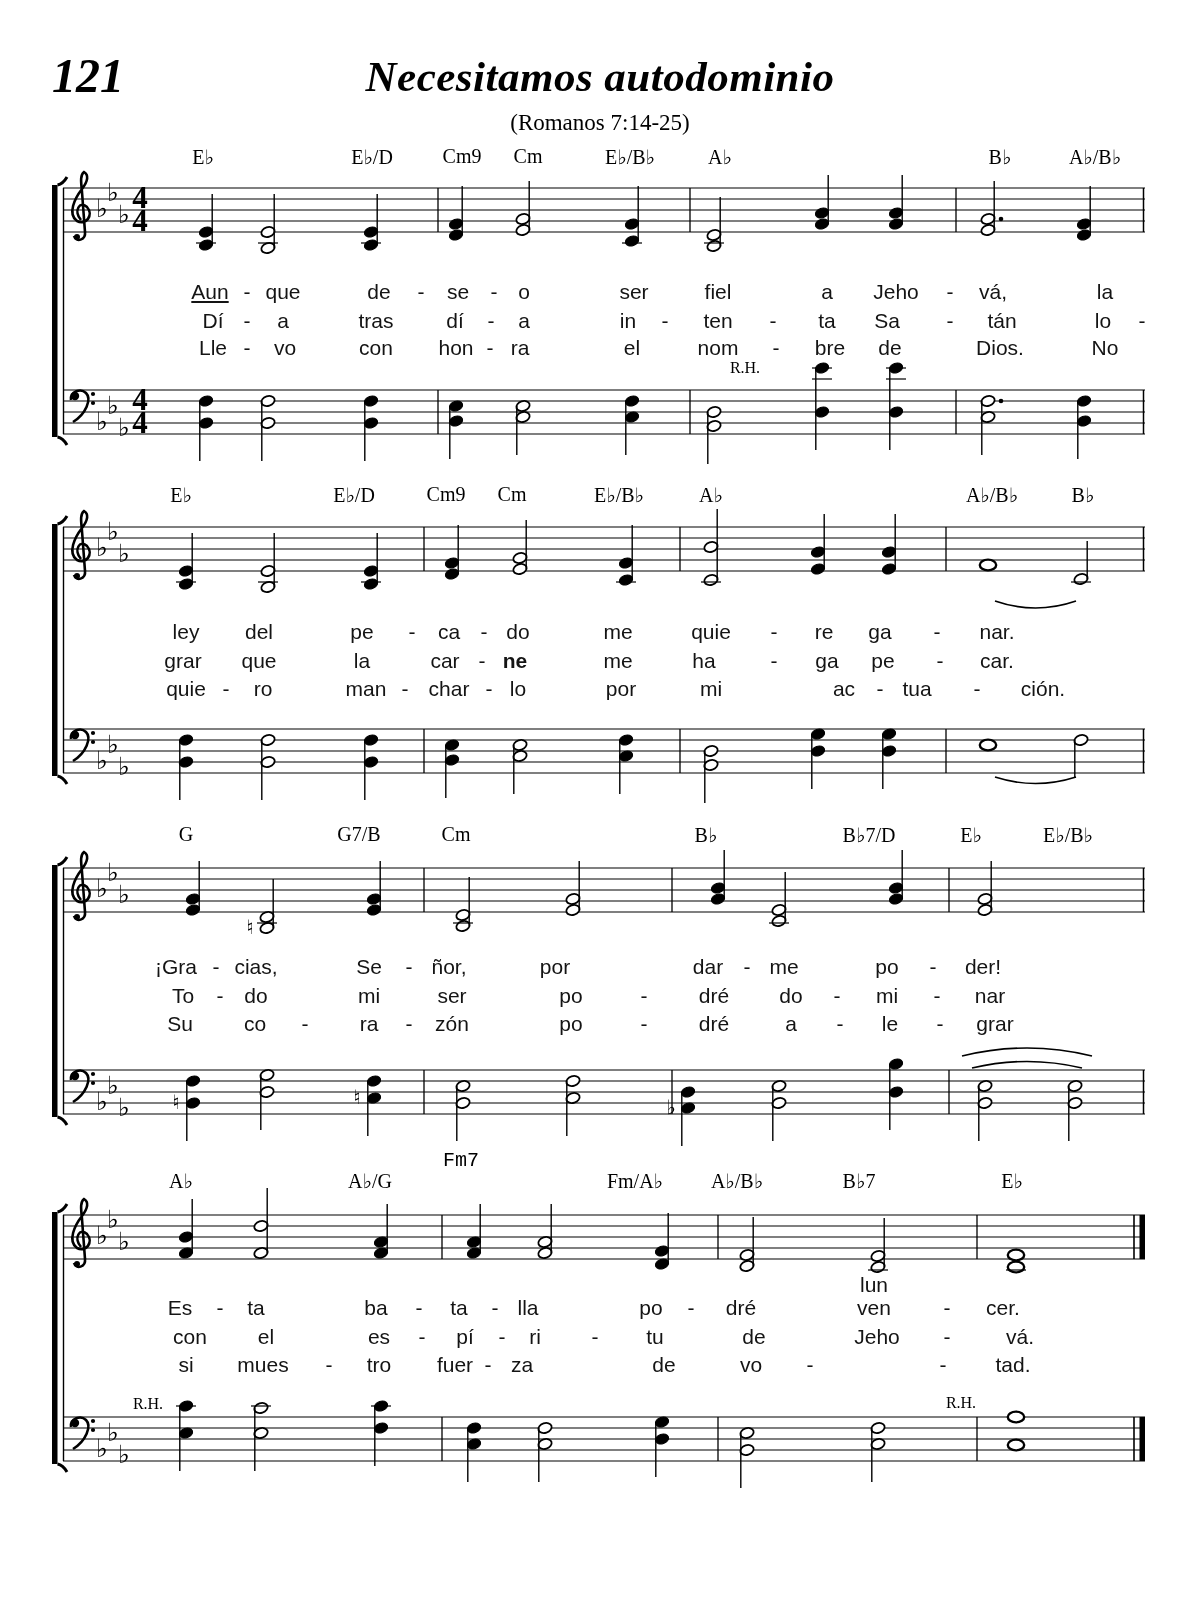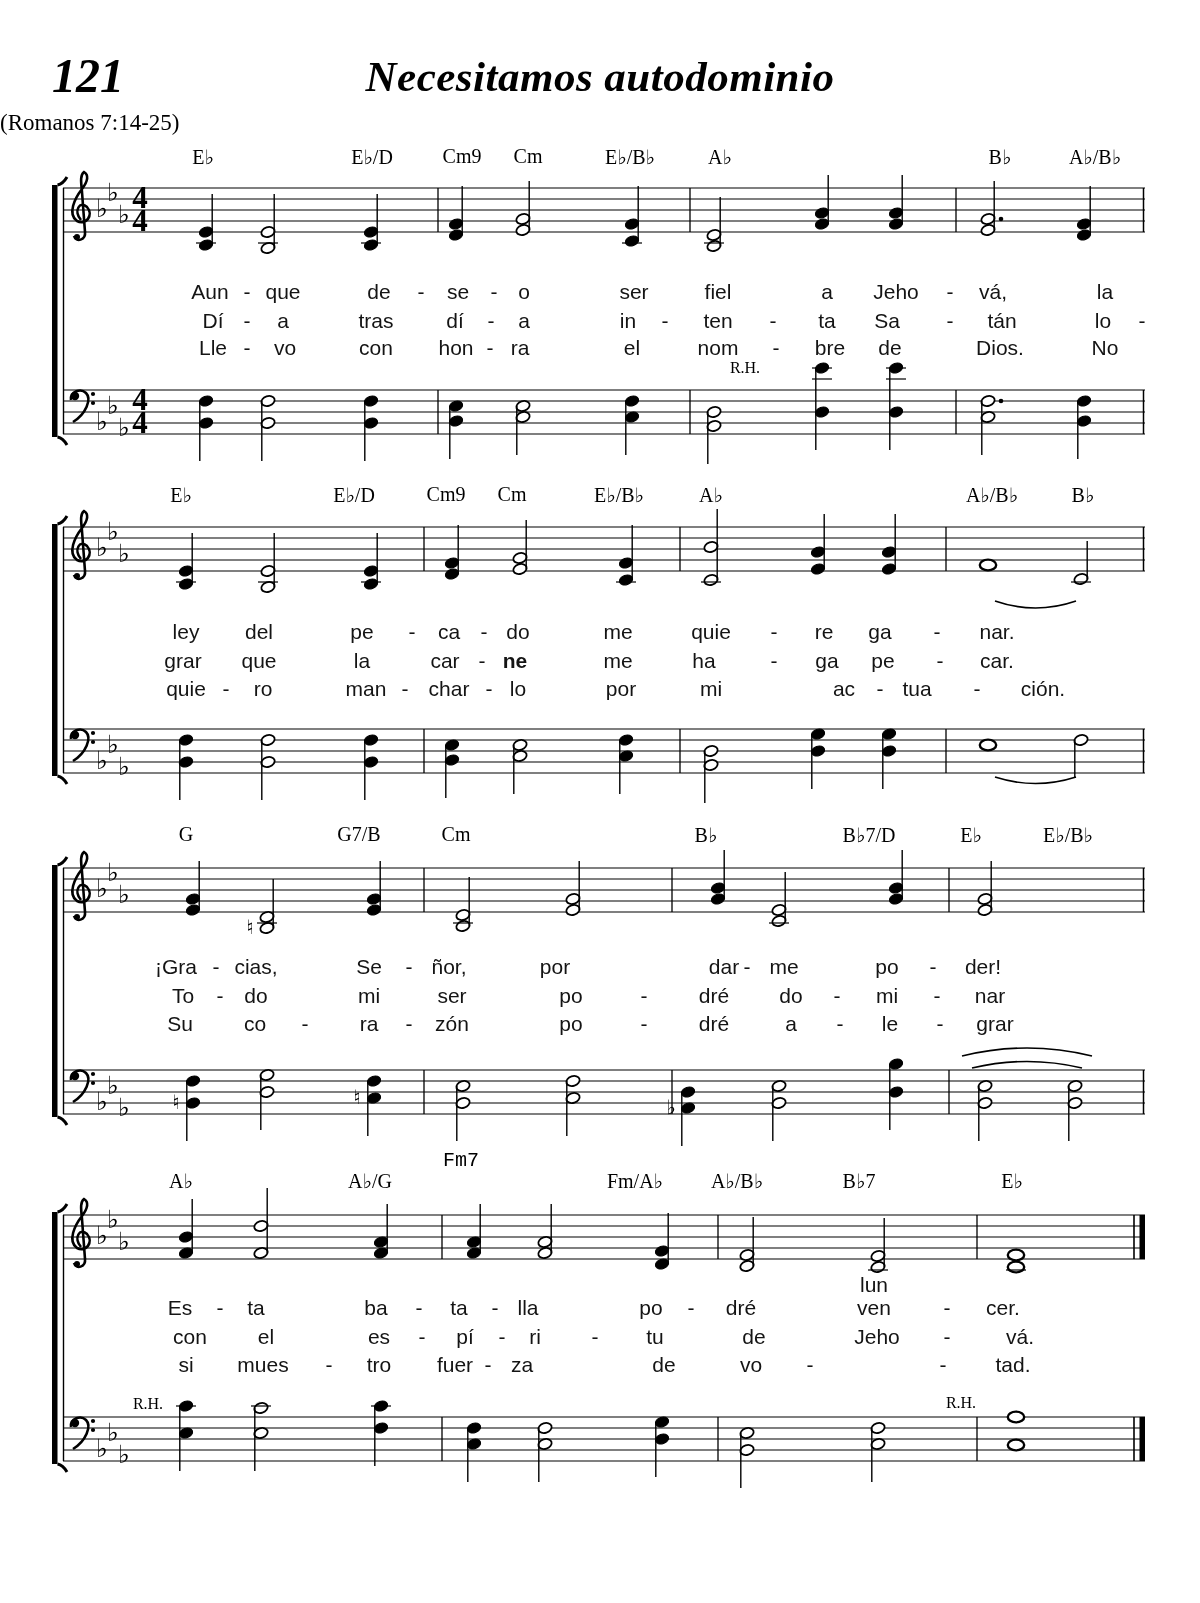--- a/index.html
+++ b/index.html
@@ -1,21 +1,21 @@
 <!DOCTYPE html>
 <html><head>
 <meta charset="utf-8">
 <style>
   html,body{margin:0;padding:0;background:#fff;}
   .sheet{position:relative;width:1200px;height:1603px;background:#fff;overflow:hidden;
          font-family:"Liberation Serif", serif;color:#000;}
   .num{position:absolute;left:52px;top:48px;font-size:48px;font-weight:bold;font-style:italic;}
   .title{position:absolute;left:0;width:1200px;top:52px;text-align:center;
          font-size:43px;font-weight:bold;font-style:italic;letter-spacing:.5px;}
-  .subtitle{position:absolute;left:0;width:1200px;top:110px;text-align:left;font-size:23px;}
+  .subtitle{position:absolute;left:0;width:1200px;top:110px;text-align:center;font-size:23px;}
   .footer{position:absolute;right:45px;top:1518px;font-size:20px;}
   .chord{position:absolute;transform:translateX(-50%);font-size:20px;white-space:nowrap;
          font-family:"Liberation Serif","DejaVu Sans",serif;}
   .syl{position:absolute;transform:translateX(-50%);font-size:21px;white-space:nowrap;
        font-family:"Liberation Sans","DejaVu Sans",sans-serif;color:#141414;}
   .ann{position:absolute;transform:translateX(-50%);font-size:16px;
        font-family:"Liberation Serif",serif;}
   svg{position:absolute;}
 </style>
 </head>
@@ -143,21 +143,21 @@
       <line x1="1027.8" x2="1027.8" y1="263" y2="321" stroke="#000" stroke-width="1.4"></line>
     </svg>
     <div class="chord" style="left: 203px; top: 145px;">E♭</div>
     <div class="chord" style="left: 372px; top: 145px;">E♭/D</div>
     <div class="chord" style="left: 462px; top: 145px;">Cm9</div>
     <div class="chord" style="left: 528px; top: 145px;">Cm</div>
     <div class="chord" style="left: 630px; top: 145px;">E♭/B♭</div>
     <div class="chord" style="left: 720px; top: 145px;">A♭</div>
     <div class="chord" style="left: 1000px; top: 145px;">B♭</div>
     <div class="chord" style="left: 1095px; top: 145px;">A♭/B♭</div>
-    <div class="syl" style="left: 210px; top: 280px;">Aun</div>
+    <div class="syl" style="left: 210px; top: 280px; text-decoration: underline;">Aun</div>
     <div class="syl" style="left: 247px; top: 280px;">-</div>
     <div class="syl" style="left: 283px; top: 280px;">que</div>
     <div class="syl" style="left: 379px; top: 280px;">de</div>
     <div class="syl" style="left: 421px; top: 280px;">-</div>
     <div class="syl" style="left: 458px; top: 280px;">se</div>
     <div class="syl" style="left: 494px; top: 280px;">-</div>
     <div class="syl" style="left: 524px; top: 280px;">o</div>
     <div class="syl" style="left: 634px; top: 280px;">ser</div>
     <div class="syl" style="left: 718px; top: 280px;">fiel</div>
     <div class="syl" style="left: 827px; top: 280px;">a</div>
@@ -460,21 +460,21 @@
     <div class="chord" style="left: 869px; top: 823px;">B♭7/D</div>
     <div class="chord" style="left: 971px; top: 823px;">E♭</div>
     <div class="chord" style="left: 1068px; top: 823px;">E♭/B♭</div>
     <div class="syl" style="left: 176px; top: 955px;">¡Gra</div>
     <div class="syl" style="left: 216px; top: 955px;">-</div>
     <div class="syl" style="left: 256px; top: 955px;">cias,</div>
     <div class="syl" style="left: 369px; top: 955px;">Se</div>
     <div class="syl" style="left: 409px; top: 955px;">-</div>
     <div class="syl" style="left: 449px; top: 955px;">ñor,</div>
     <div class="syl" style="left: 555px; top: 955px;">por</div>
-    <div class="syl" style="left: 708px; top: 955px; margin-left: 16px;">dar</div>
+    <div class="syl" style="left: 708px; top: 955px;">dar</div>
     <div class="syl" style="left: 747px; top: 955px;">-</div>
     <div class="syl" style="left: 784px; top: 955px;">me</div>
     <div class="syl" style="left: 887px; top: 955px;">po</div>
     <div class="syl" style="left: 933px; top: 955px;">-</div>
     <div class="syl" style="left: 983px; top: 955px;">der!</div>
     <div class="syl" style="left: 183px; top: 984px;">To</div>
     <div class="syl" style="left: 220px; top: 984px;">-</div>
     <div class="syl" style="left: 256px; top: 984px;">do</div>
     <div class="syl" style="left: 369px; top: 984px;">mi</div>
     <div class="syl" style="left: 452px; top: 984px;">ser</div>

